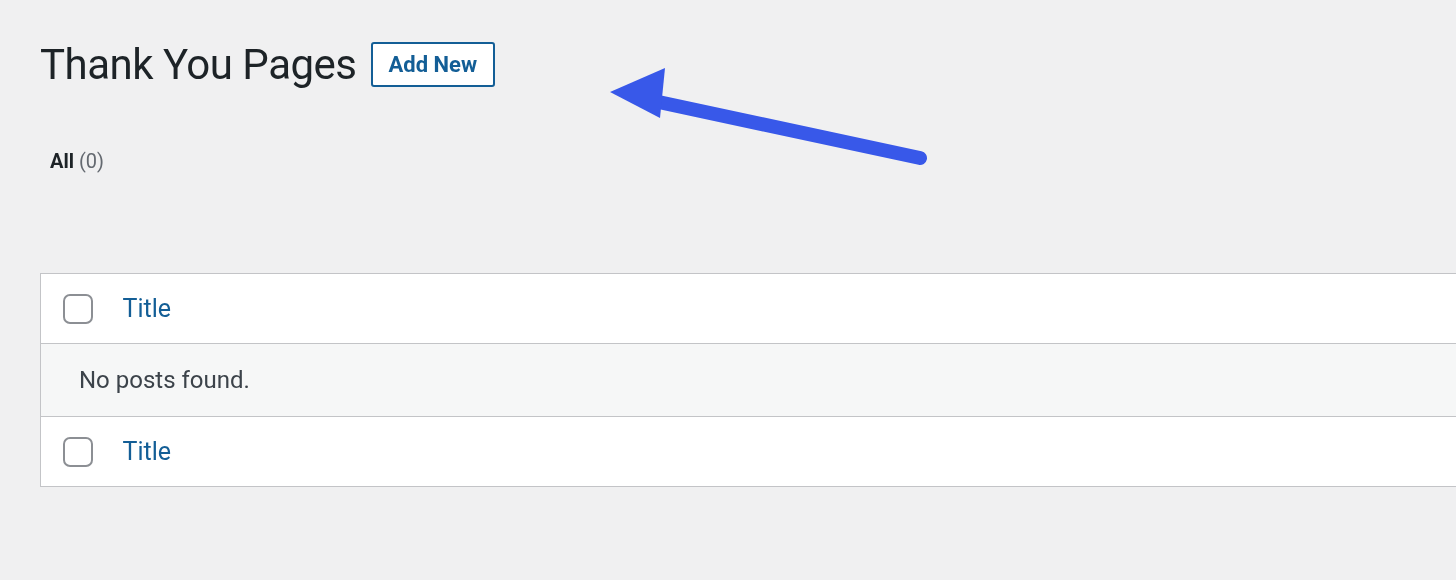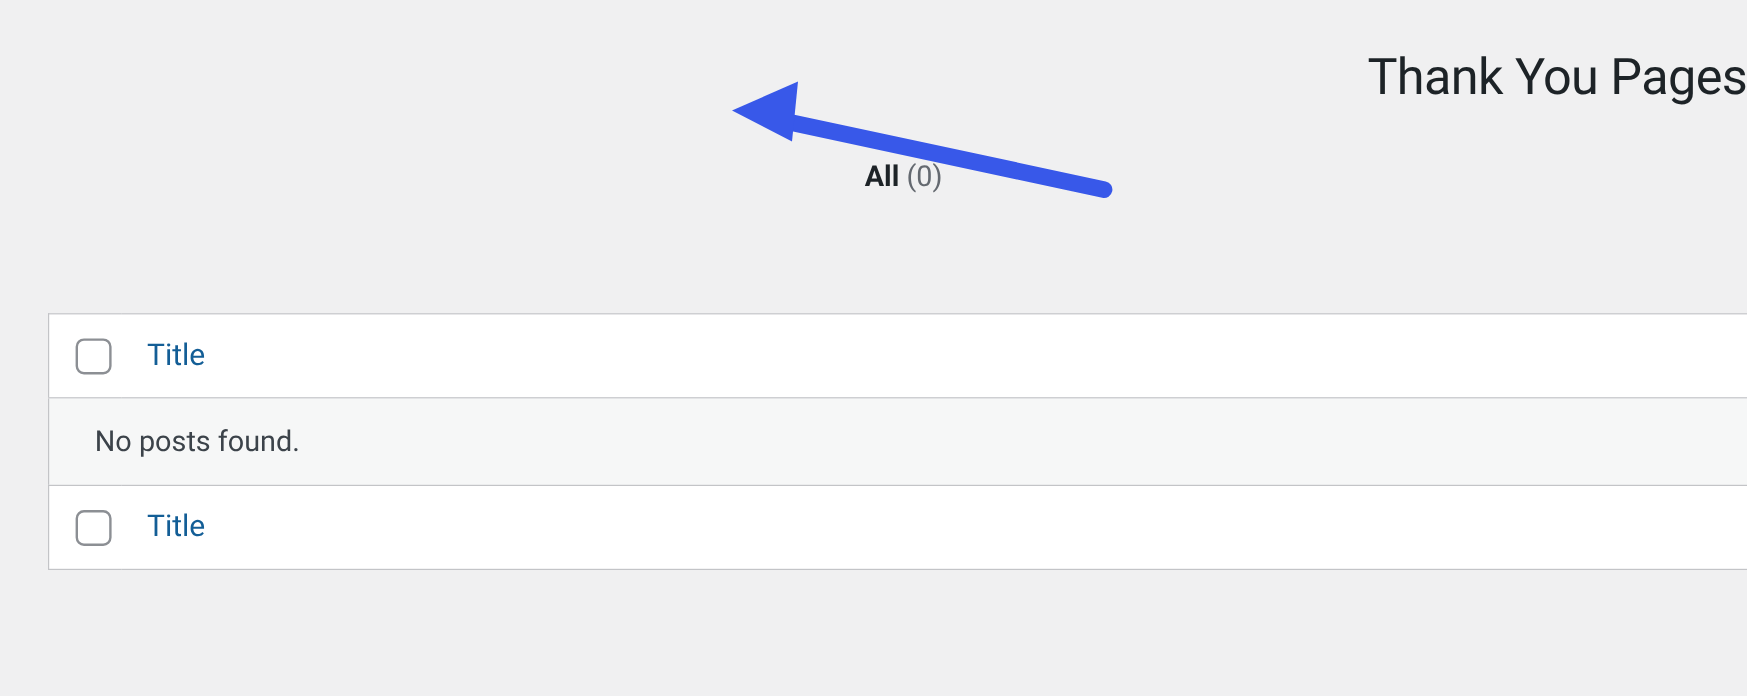--- a/index.html
+++ b/index.html
@@ -12,21 +12,20 @@
       overflow: hidden;
     }
     .wrap {
       padding: 40px 0 0 40px;
     }
     .header-row {
       display: flex;
       align-items: center;
       gap: 14px;
       position: relative;
-      justify-content: flex-end;
     }
     h1 {
       font-size: 42px;
       font-weight: 400;
       color: #1d2327;
       letter-spacing: -0.5px;
     }
     .add-new {
       border: 2px solid #135e96;
       color: #135e96;
@@ -38,24 +37,23 @@
       cursor: pointer;
       font-family: inherit;
     }
     .arrow-wrap {
       position: absolute;
       left: 570px;
       top: 18px;
       pointer-events: none;
     }
     .filters {
-      margin-top: 44px;
+      margin-top: 60px;
       margin-left: 10px;
-      font-size: 24px;
-      text-align: center;
+      font-size: 20px;
     }
     .filter-all {
       font-weight: 700;
       color: #1d2327;
     }
     .filter-count {
       color: #646970;
       font-weight: 400;
     }
     .list-table {
@@ -109,20 +107,21 @@
     thead th {
       border-bottom: 0;
     }
   </style>
 </head>
 <body>
 
 <div class="wrap">
   <div class="header-row">
     <h1>Thank You Pages</h1>
+    <button class="add-new">Add New</button>
     <div class="arrow-wrap">
       <svg width="320" height="120" viewBox="0 0 320 120">
         <path d="M 310 100 L 30 40" stroke="#3858e9" stroke-width="14" stroke-linecap="round" fill="none"></path>
         <polygon points="0,34 55,10 50,60" fill="#3858e9"></polygon>
       </svg>
     </div>
   </div>
 
   <div class="filters">
     <span class="filter-all"><span>All</span> <span class="filter-count">(0)</span></span>

